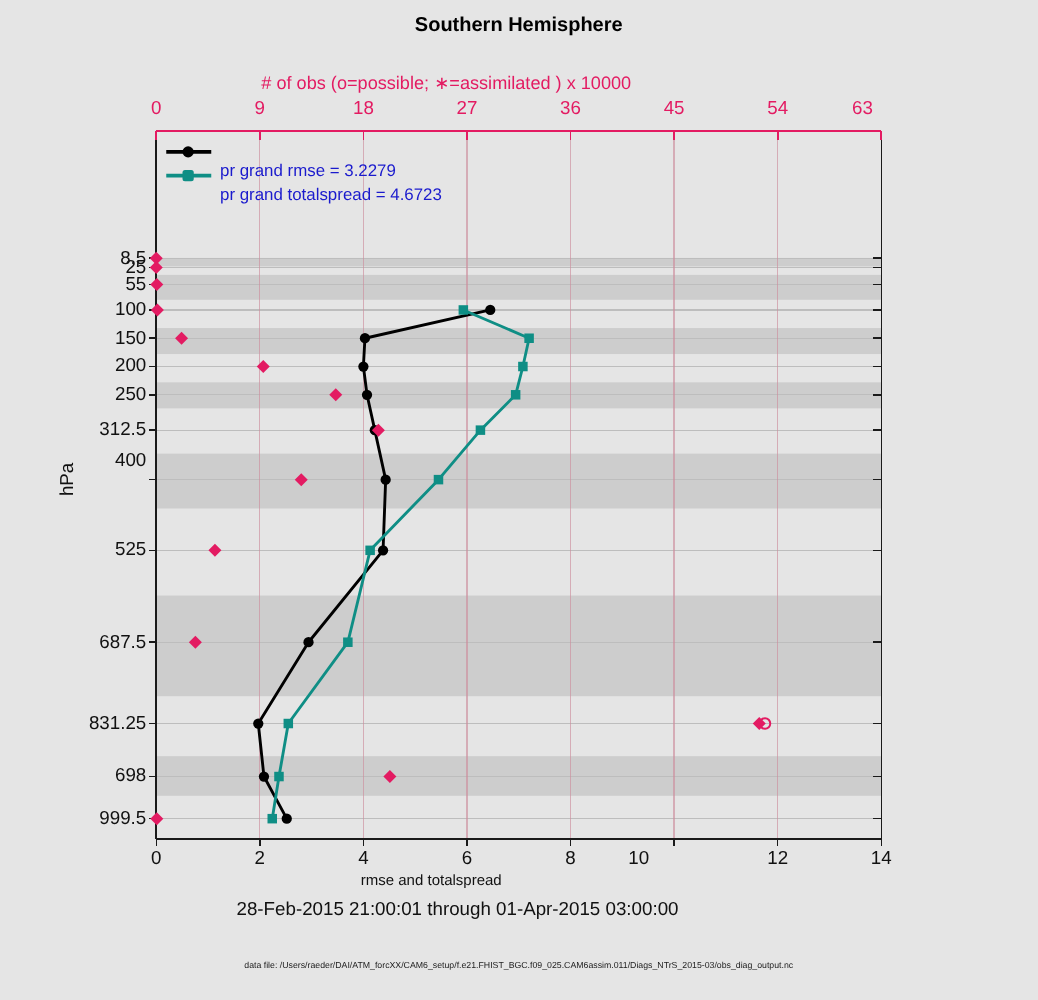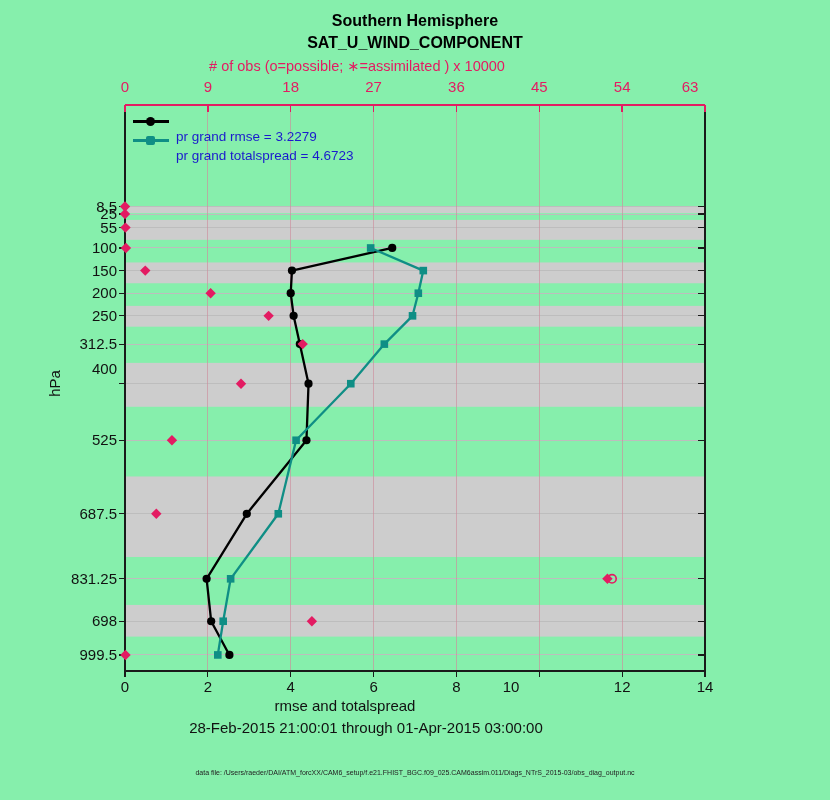--- a/index.html
+++ b/index.html
@@ -1,19 +1,19 @@
 <!DOCTYPE html>
 <html><head>
 <meta charset="utf-8">
 <style>
   html,body{margin:0;padding:0;background:#ffffff;}
   #figure{
     position:relative;
     width:830px;height:800px;
-    background:#86efac;
+    background:#e5e5e5;
     font-family:"Liberation Sans", sans-serif;
     overflow:hidden;
   }
   .abs{position:absolute;}
   .title-line{
     left:0;width:830px;text-align:center;
     font-weight:bold;font-size:16px;color:#000;
     white-space:nowrap;
   }
   #title1{top:12px;}
@@ -29,21 +29,21 @@
   .top-tick{color:#E31B62;text-align:center;width:44px;top:78px;}
   .bottom-tick{text-align:center;width:44px;top:678px;}
   .left-tick{text-align:right;width:80px;left:37px;}
   #ylabel{
     top:375px;left:14px;width:80px;text-align:center;
     font-size:15px;color:#111;
     transform:rotate(-90deg);
   }
   #xlabel{
     top:697px;left:0;width:690px;text-align:center;
-    font-size:15px;color:#111;
+    font-size:12px;color:#111;
   }
   #caption{
     top:719px;left:0;width:732px;text-align:center;
     font-size:15px;color:#111;
   }
   #footer{
     top:769px;left:0;width:830px;text-align:center;
     font-size:7px;color:#222;white-space:nowrap;
   }
   .legend-row{position:absolute;left:133px;height:12px;}
@@ -171,21 +171,20 @@
       <polygon points="241,378.50183852917667 246.2,383.70183852917665 241,388.90183852917664 235.8,383.70183852917665" fill="#E31B62"></polygon>
       <polygon points="171.95238095238096,435.05659472422064 177.15238095238095,440.25659472422063 171.95238095238096,445.4565947242206 166.75238095238097,440.25659472422063" fill="#E31B62"></polygon>
       <polygon points="156.3015873015873,508.57777777777784 161.50158730158728,513.7777777777778 156.3015873015873,518.9777777777779 151.1015873015873,513.7777777777778" fill="#E31B62"></polygon>
       <circle cx="612.015873015873" cy="578.8157474020784" r="4.2" fill="none" stroke="#E31B62" stroke-width="1.6"></circle>
       <polygon points="607.4126984126983,573.6157474020783 612.6126984126984,578.8157474020784 607.4126984126983,584.0157474020784 602.2126984126983,578.8157474020784" fill="#E31B62"></polygon>
       <polygon points="311.8888888888889,616.0318145483612 317.0888888888889,621.2318145483613 311.8888888888889,626.4318145483613 306.6888888888889,621.2318145483613" fill="#E31B62"></polygon>
       <polygon points="125.46031746031746,649.7384492406075 130.66031746031746,654.9384492406075 125.46031746031746,660.1384492406075 120.26031746031745,654.9384492406075" fill="#E31B62"></polygon>
     </svg>
 
   <div id="title1" class="abs title-line">Southern Hemisphere</div>
-  <div id="title2" class="abs title-line">SAT_U_WIND_COMPONENT</div>
   <div id="obs-axis-title" class="abs"># of obs (o=possible; ∗=assimilated ) x 10000</div>
 
   <div id="top-ticks">
       <div class="tick-label top-tick" style="left: 103px;">0</div>
       <div class="tick-label top-tick" style="left: 185.857px;">9</div>
       <div class="tick-label top-tick" style="left: 268.714px;">18</div>
       <div class="tick-label top-tick" style="left: 351.571px;">27</div>
       <div class="tick-label top-tick" style="left: 434.429px;">36</div>
       <div class="tick-label top-tick" style="left: 517.286px;">45</div>
       <div class="tick-label top-tick" style="left: 600.143px;">54</div>

